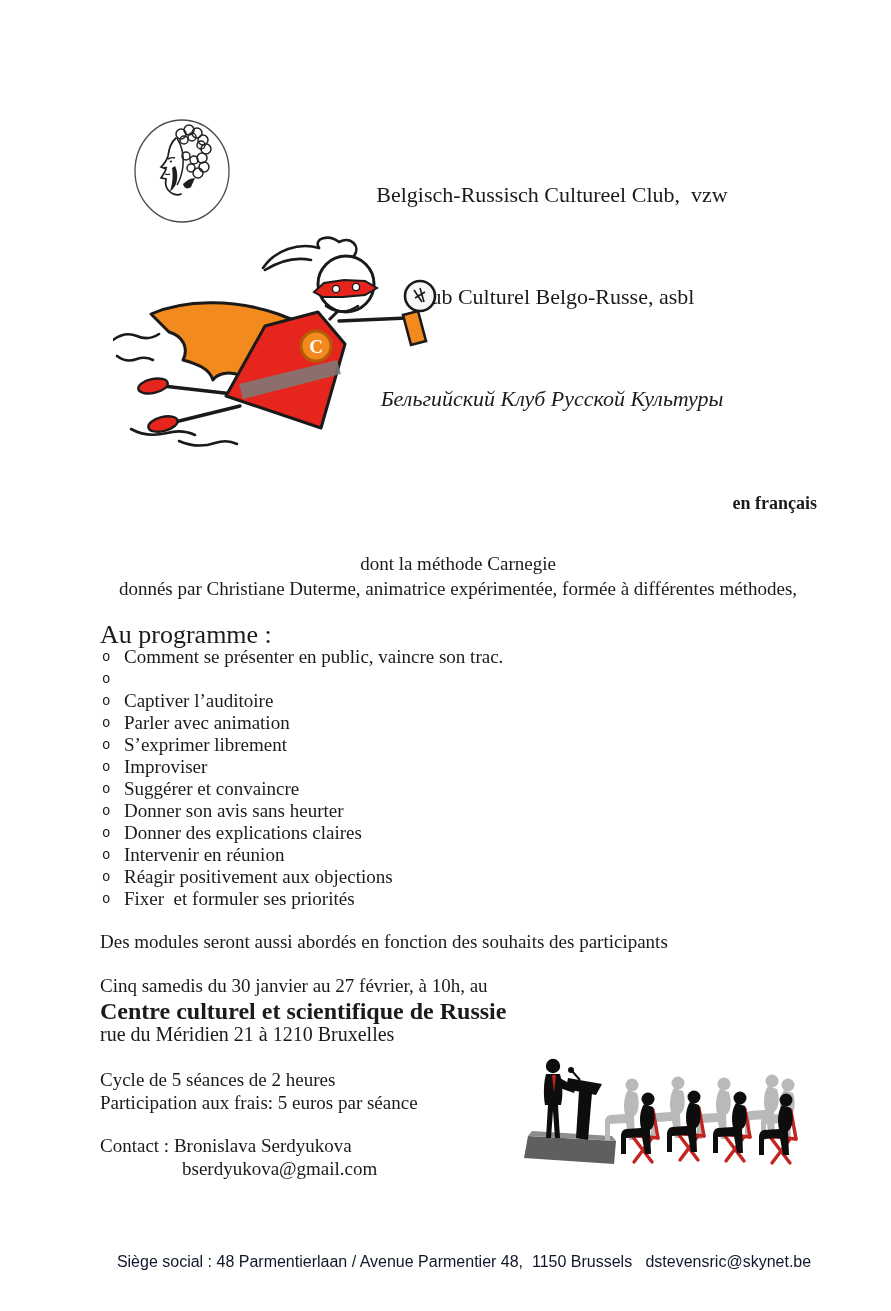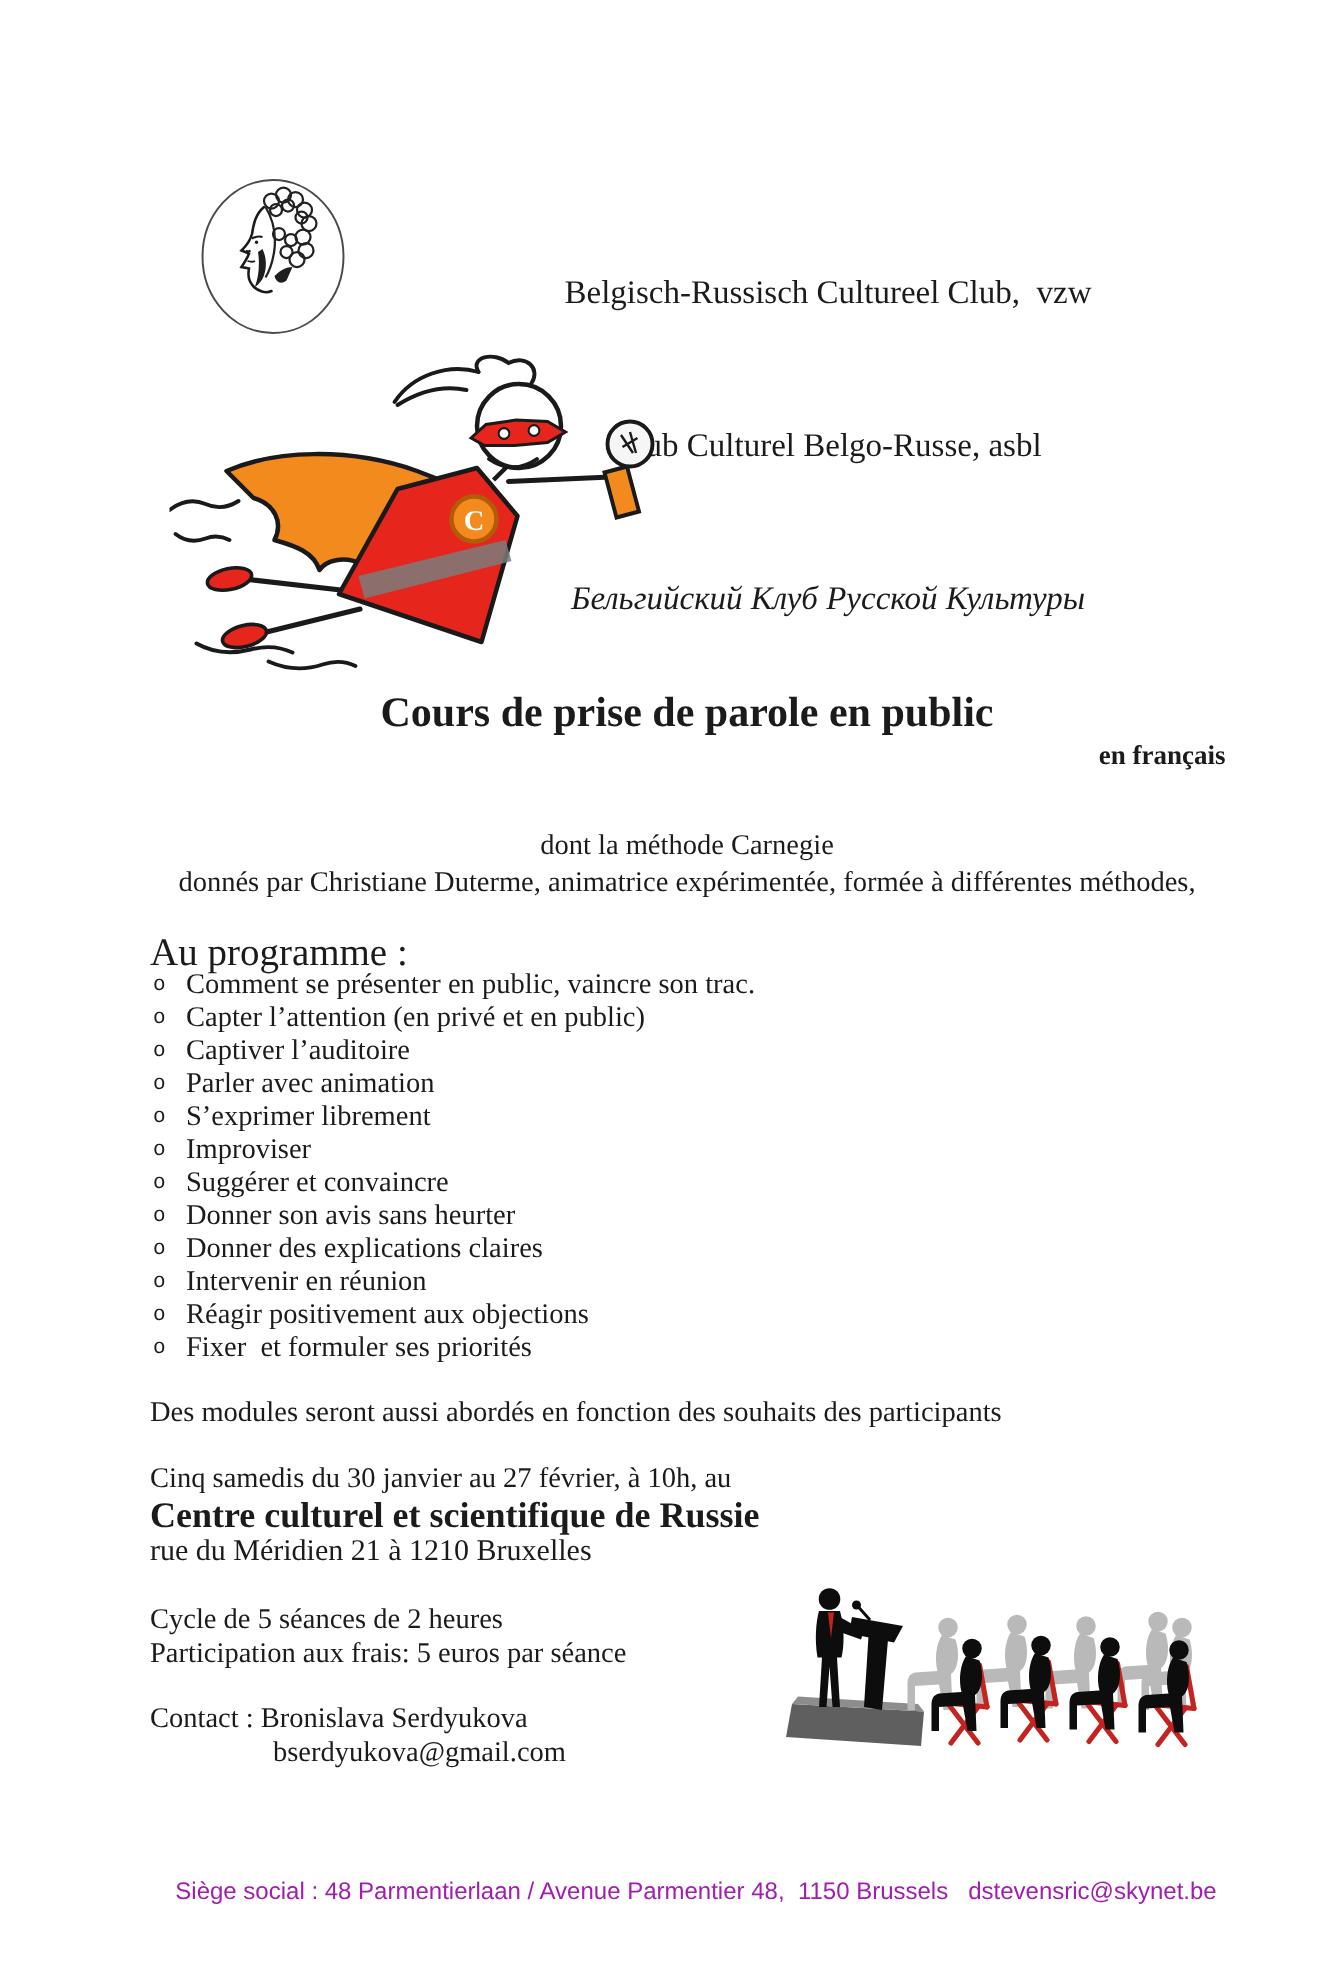--- a/index.html
+++ b/index.html
@@ -42,21 +42,21 @@
   .cycle-line { left:100px; top:1057px; font-size:19px; }
   .fee-line   { left:100px; top:1080px; font-size:19px; }
 
   .contact-line { left:100px; top:1123px; font-size:19px; }
   .email-line   { left:182px; top:1146px; font-size:19px; }
 
   .speaker-wrap { left:522px; top:1036px; width:280px; height:124px; }
 
   .footer { left:38px; top:1241px; width:852px; text-align:center;
             font-family:"Liberation Sans","DejaVu Sans",sans-serif;
-            font-size:16px; color:#a21caf; white-space:pre-wrap; }
+            font-size:16px; color:#0f172a; white-space:pre-wrap; }
 </style>
 </head>
 <body>
 
 <div class="page">
 
   <div class="abs logo-wrap">
     <svg viewBox="0 0 104 110" width="104" height="110">
       <ellipse cx="52" cy="55" rx="47" ry="51" fill="#ffffff" stroke="#4a4a4a" stroke-width="1.3"></ellipse>
 
@@ -137,32 +137,31 @@
       </g>
 
       <polygon points="201,56 211,47 231,44 252,45 264,52 252,59 230,61 210,61" fill="#E6261C" stroke="#1a1a1a" stroke-width="2"></polygon>
       <circle cx="223" cy="53" r="3.6" fill="#ffffff" stroke="#1a1a1a" stroke-width="1.4"></circle>
       <circle cx="243" cy="51" r="3.6" fill="#ffffff" stroke="#1a1a1a" stroke-width="1.4"></circle>
 
       <path d="M213,70 Q229,81 245,70" fill="none" stroke="#1a1a1a" stroke-width="2.6" stroke-linecap="round"></path>
     </svg>
   </div>
 
-  <div class="abs course-title">Cours de prise de parole en public</div>
   <div class="abs lang-note">en français</div>
 
   <div class="abs intro">
     <div>dont la méthode Carnegie</div>
     <div>donnés par Christiane Duterme, animatrice expérimentée, formée à différentes méthodes,</div>
   </div>
 
   <div class="abs prog-heading">Au programme :</div>
   <ul class="abs prog-list">
     <li><span class="bullet">o</span><span>Comment se présenter en public, vaincre son trac.</span></li>
-    <li><span class="bullet">o</span><span>Capter l’attention (en privé et en public)</span></li>
+    <li><span class="bullet">o</span></li>
     <li><span class="bullet">o</span><span>Captiver l’auditoire</span></li>
     <li><span class="bullet">o</span><span>Parler avec animation</span></li>
     <li><span class="bullet">o</span><span>S’exprimer librement</span></li>
     <li><span class="bullet">o</span><span>Improviser</span></li>
     <li><span class="bullet">o</span><span>Suggérer et convaincre</span></li>
     <li><span class="bullet">o</span><span>Donner son avis sans heurter</span></li>
     <li><span class="bullet">o</span><span>Donner des explications claires</span></li>
     <li><span class="bullet">o</span><span>Intervenir en réunion</span></li>
     <li><span class="bullet">o</span><span>Réagir positivement aux objections</span></li>
     <li><span class="bullet">o</span><span>Fixer  et formuler ses priorités</span></li>

